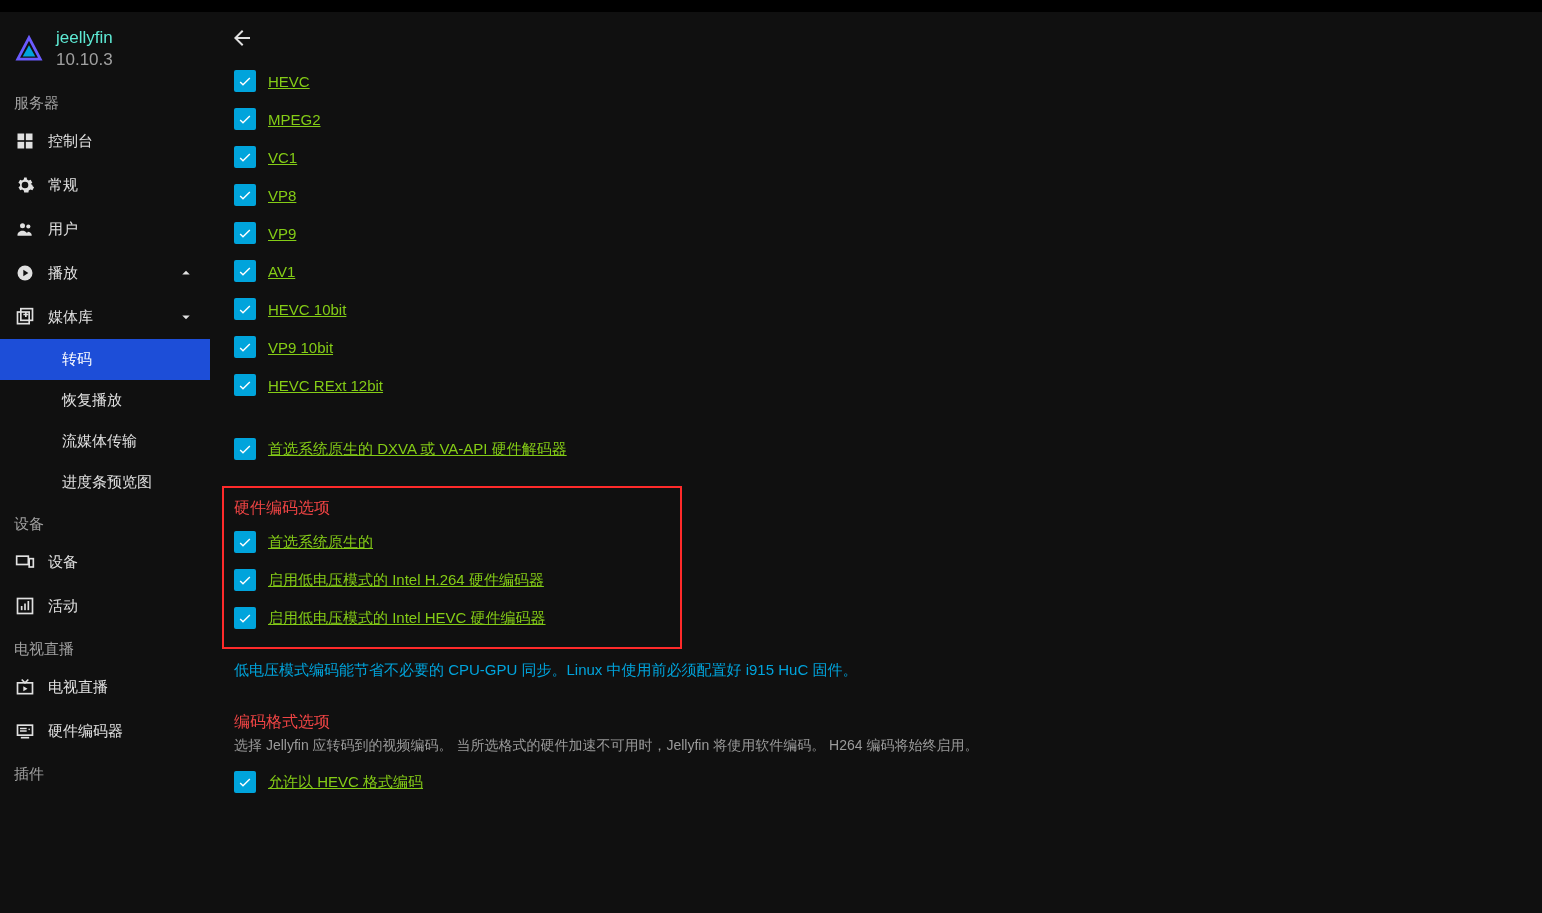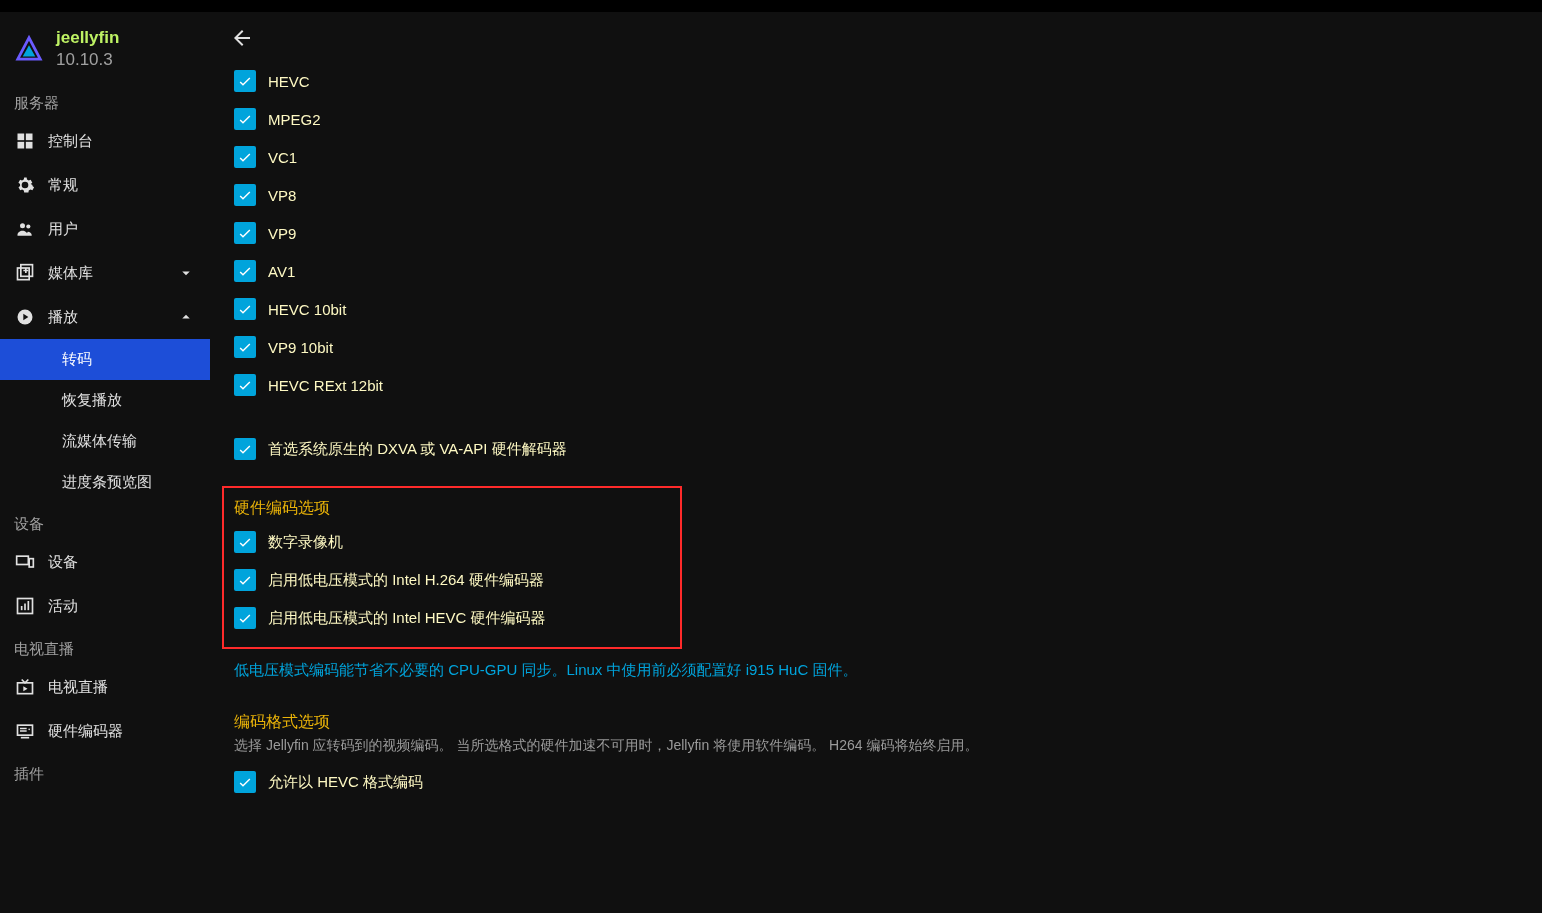--- a/index.html
+++ b/index.html
@@ -36,21 +36,21 @@
     display: flex;
     align-items: center;
     padding: 16px 14px 12px 14px;
   }
   .brand-logo {
     width: 30px; height: 30px;
     margin-right: 12px;
     display: flex; align-items: center; justify-content: center;
   }
   .brand-text { display: flex; flex-direction: column; }
-  .brand-name { font-size: 17px; font-weight: 700; color: #bef264; }
+  .brand-name { font-size: 17px; font-weight: 400; color: #5eead4; }
   .brand-ver  { font-size: 17px; color: #a0a0a0; margin-top: 2px; }
 
   .side-section-label {
     font-size: 15px;
     color: #a0a0a0;
     padding: 12px 14px 6px 14px;
   }
 
   .side-item, .side-subitem {
     display: flex;
@@ -113,29 +113,30 @@
     background: #00a4dc;
     border-radius: 2px;
     display: inline-flex; align-items: center; justify-content: center;
     margin-right: 12px;
     cursor: pointer;
     flex-shrink: 0;
   }
   .check-row .cbx svg { width: 16px; height: 16px; fill: #fff; }
   .check-row .clabel {
     font-size: 15px;
-    color: #fef9c3;
+    color: #84cc16;
     cursor: pointer;
+    text-decoration: underline;
   }
 
   .spacer { height: 26px; }
 
   .section-title {
     font-size: 16px;
-    color: #eab308;
+    color: #ef4444;
     margin-top: 4px;
     margin-bottom: 4px;
   }
   .section-desc {
     font-size: 14px;
     color: #9a9a9a;
     margin-bottom: 8px;
   }
   .section-info-link {
     font-size: 15px;
@@ -210,44 +211,44 @@
             <circle cx="16" cy="9" r="2.5"></circle>
             <path d="M3 19c0-3 3-5 6-5s6 2 6 5v1H3zM14 19c0-1.5.5-2.8 1.3-3.8 2.4.3 4.7 1.8 4.7 3.8v1h-6z"></path>
           </svg>
       </span>
       <span class="label">用户</span>
     </div>
 
     <div class="side-item">
       <span class="ico">
         <svg viewBox="0 0 24 24" width="20" height="20">
+            <circle cx="12" cy="12" r="9" fill="#e0e0e0"></circle>
+            <path d="M10 8l6 4-6 4z" fill="#101010"></path>
+          </svg>
+      </span>
+      <span class="label">播放</span>
+      <span class="chev">
+        <svg viewBox="0 0 24 24" width="18" height="18">
+            <path d="M7 14l5-5 5 5z"></path>
+          </svg>
+      </span>
+    </div>
+
+    <div class="side-item">
+      <span class="ico">
+        <svg viewBox="0 0 24 24" width="20" height="20">
             <rect x="3" y="6" width="14" height="14" fill="none" stroke="#e0e0e0" stroke-width="2"></rect>
             <rect x="7" y="2" width="14" height="14" fill="none" stroke="#e0e0e0" stroke-width="2"></rect>
             <path d="M13 6v6M10 9h6" stroke="#e0e0e0" stroke-width="2"></path>
           </svg>
       </span>
       <span class="label">媒体库</span>
       <span class="chev">
         <svg viewBox="0 0 24 24" width="18" height="18">
             <path d="M7 10l5 5 5-5z"></path>
-          </svg>
-      </span>
-    </div>
-
-    <div class="side-item">
-      <span class="ico">
-        <svg viewBox="0 0 24 24" width="20" height="20">
-            <circle cx="12" cy="12" r="9" fill="#e0e0e0"></circle>
-            <path d="M10 8l6 4-6 4z" fill="#101010"></path>
-          </svg>
-      </span>
-      <span class="label">播放</span>
-      <span class="chev">
-        <svg viewBox="0 0 24 24" width="18" height="18">
-            <path d="M7 14l5-5 5 5z"></path>
           </svg>
       </span>
     </div>
 
     <div class="side-subitem active">
       <span>转码</span>
     </div>
     <div class="side-subitem">
       <span>恢复播放</span>
     </div>
@@ -409,21 +410,21 @@
 
       <div class="redbox">
         <div class="section-title">硬件编码选项</div>
 
         <div class="check-row">
           <span class="cbx">
               <svg viewBox="0 0 24 24">
                 <path d="M9 16.2l-3.5-3.5L4 14.2 9 19.2 20 8.2l-1.5-1.5z"></path>
               </svg>
             </span>
-          <span class="clabel">数字录像机</span>
+          <span class="clabel">首选系统原生的</span>
         </div>
         <div class="check-row">
           <span class="cbx">
               <svg viewBox="0 0 24 24">
                 <path d="M9 16.2l-3.5-3.5L4 14.2 9 19.2 20 8.2l-1.5-1.5z"></path>
               </svg>
             </span>
           <span class="clabel">启用低电压模式的 Intel H.264 硬件编码器</span>
         </div>
         <div class="check-row">

